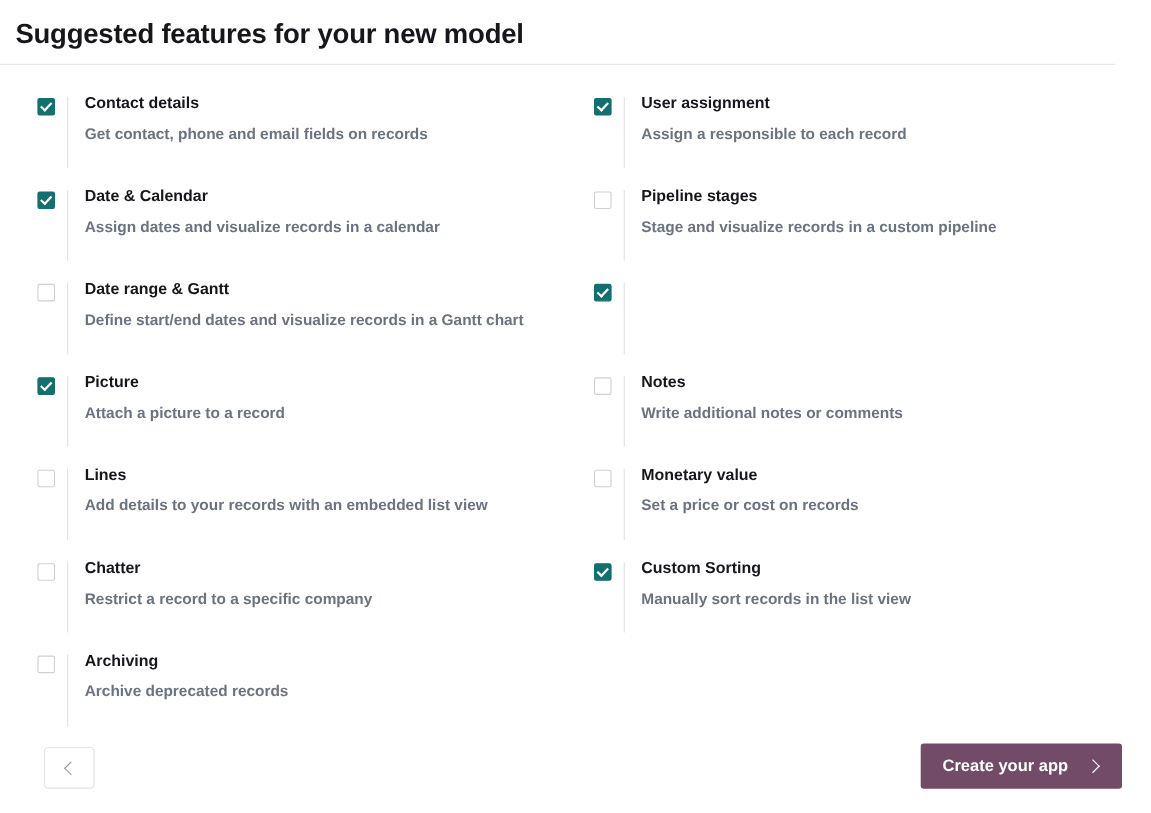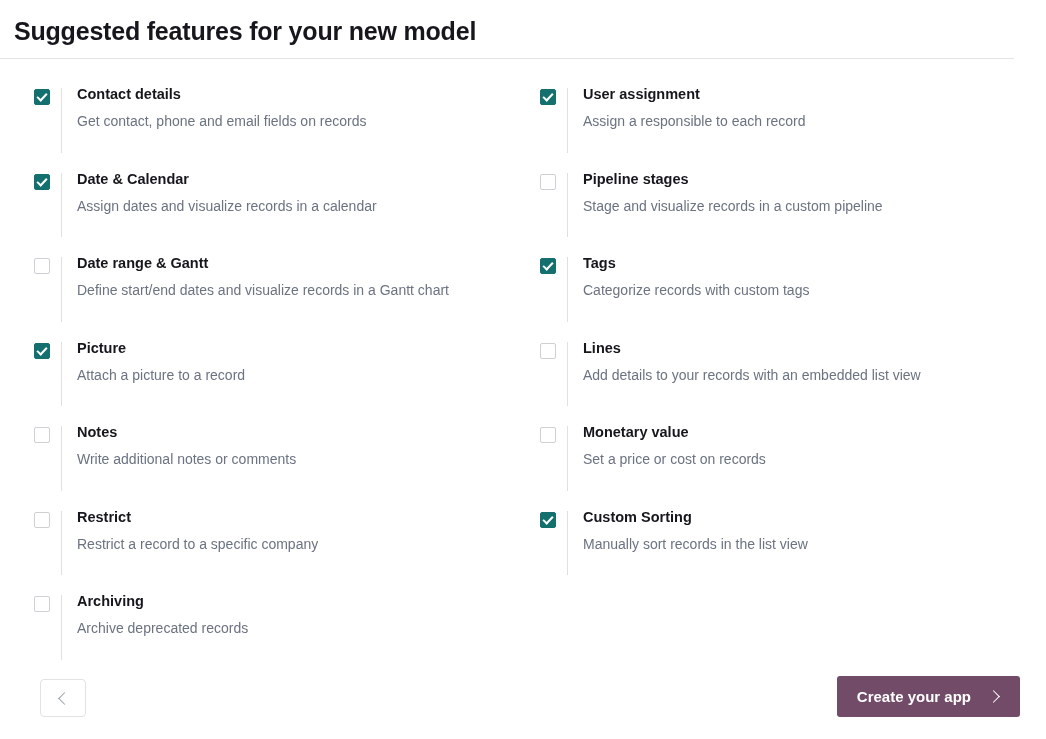--- a/index.html
+++ b/index.html
@@ -110,21 +110,21 @@
   .item-label {
     font-size: 14.5px;
     font-weight: 700;
     color: #16161d;
     line-height: 1.2;
     white-space: nowrap;
   }
   .item-desc {
     margin-top: 10px;
     font-size: 14px;
-    font-weight: 400;
+    font-weight: 700;
     color: #6b7280;
     line-height: 1.25;
     white-space: nowrap;
   }
 
   
   .dialog-footer {
     position: absolute;
     left: 6px;
     right: 0;
@@ -234,62 +234,58 @@
           <span class="checkbox unchecked"></span>
           <span class="item-divider"></span>
           <div class="item-text">
             <div class="item-label">Date range &amp; Gantt</div>
             <div class="item-desc">Define start/end dates and visualize records in a Gantt chart</div>
           </div>
         </div>
         <div class="feature-item">
           <span class="checkbox checked"></span>
           <span class="item-divider"></span>
-          <div class="item-text">
-            <div class="item-label">Tags</div>
-            <div class="item-desc">Categorize records with custom tags</div>
-          </div>
         </div>
         <div class="feature-item">
           <span class="checkbox checked"></span>
           <span class="item-divider"></span>
           <div class="item-text">
             <div class="item-label">Picture</div>
             <div class="item-desc">Attach a picture to a record</div>
           </div>
         </div>
         <div class="feature-item">
           <span class="checkbox unchecked"></span>
           <span class="item-divider"></span>
           <div class="item-text">
+            <div class="item-label">Notes</div>
+            <div class="item-desc">Write additional notes or comments</div>
+          </div>
+        </div>
+        <div class="feature-item">
+          <span class="checkbox unchecked"></span>
+          <span class="item-divider"></span>
+          <div class="item-text">
             <div class="item-label">Lines</div>
             <div class="item-desc">Add details to your records with an embedded list view</div>
           </div>
         </div>
         <div class="feature-item">
           <span class="checkbox unchecked"></span>
           <span class="item-divider"></span>
           <div class="item-text">
-            <div class="item-label">Notes</div>
-            <div class="item-desc">Write additional notes or comments</div>
-          </div>
-        </div>
-        <div class="feature-item">
-          <span class="checkbox unchecked"></span>
-          <span class="item-divider"></span>
-          <div class="item-text">
             <div class="item-label">Monetary value</div>
             <div class="item-desc">Set a price or cost on records</div>
           </div>
         </div>
         <div class="feature-item">
           <span class="checkbox unchecked"></span>
           <span class="item-divider"></span>
           <div class="item-text">
-            <div class="item-label">Restrict</div>
+            <div class="item-label">Chatter</div>
             <div class="item-desc">Restrict a record to a specific company</div>
           </div>
         </div>
         <div class="feature-item">
           <span class="checkbox checked"></span>
           <span class="item-divider"></span>
           <div class="item-text">
             <div class="item-label">Custom Sorting</div>
             <div class="item-desc">Manually sort records in the list view</div>
           </div>

